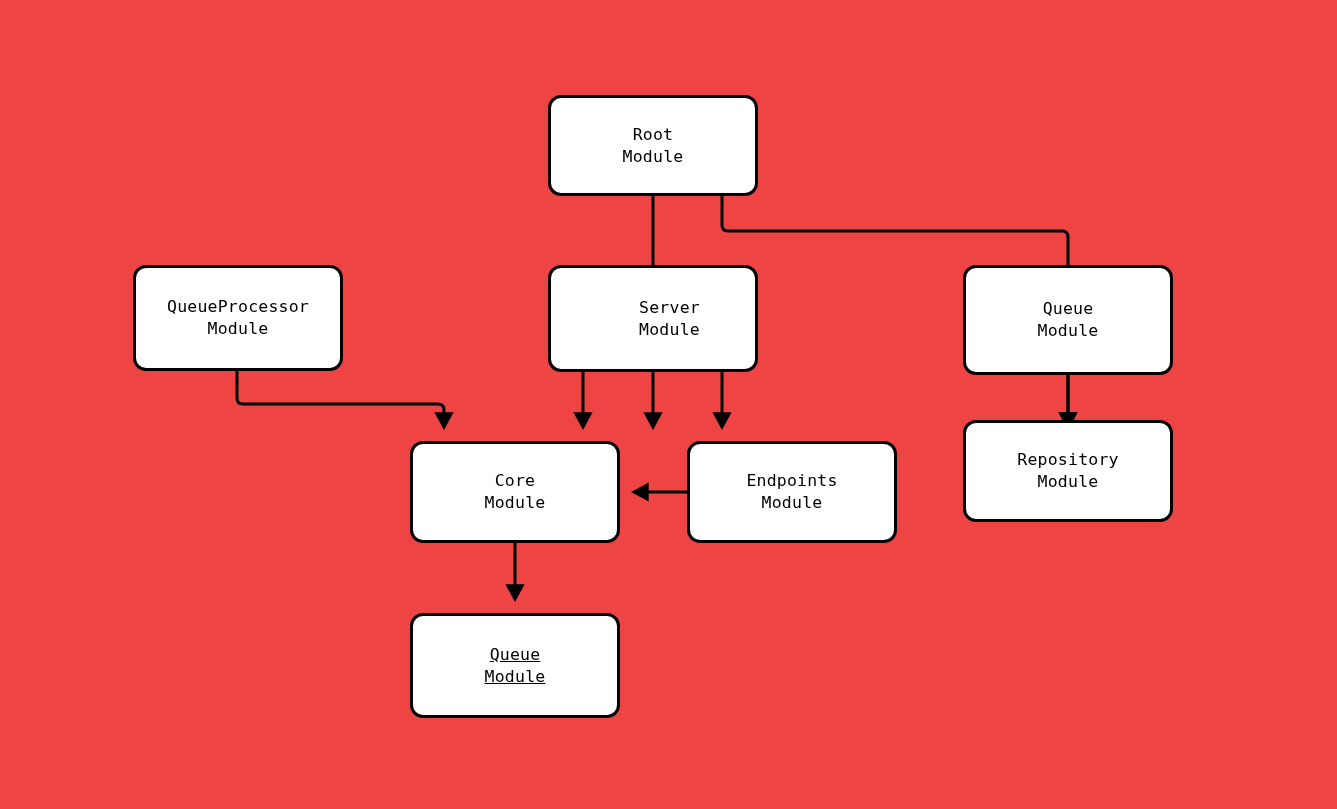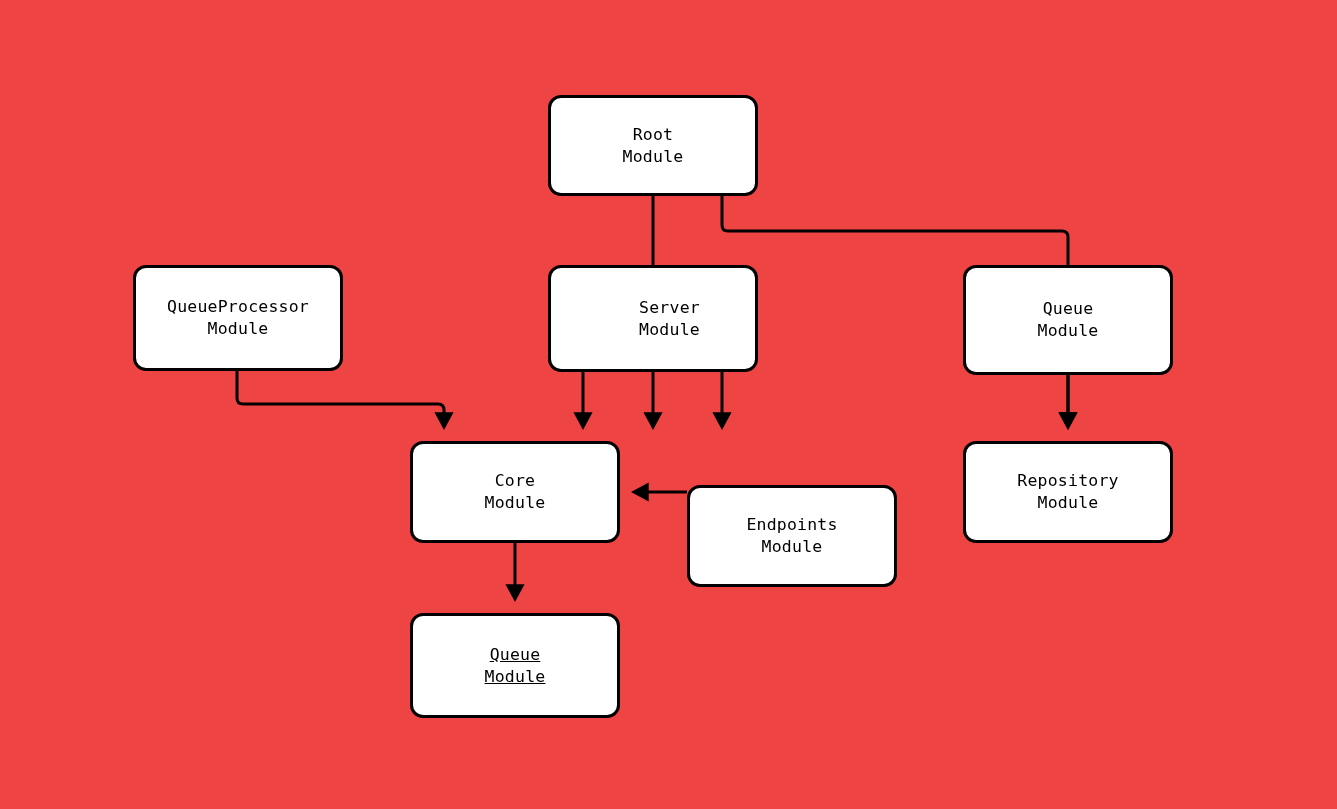--- a/index.html
+++ b/index.html
@@ -101,26 +101,26 @@
   <div class="node" style="left:963px; top:265px; width:210px; height:110px;">
     <div class="node-line">Queue</div>
     <div class="node-line">Module</div>
   </div>
 
   <div class="node" style="left:410px; top:441px; width:210px; height:102px;">
     <div class="node-line">Core</div>
     <div class="node-line">Module</div>
   </div>
 
-  <div class="node" style="left:687px; top:441px; width:210px; height:102px;margin-top:44px;">
+  <div class="node" style="left:687px; top:441px; width:210px; height:102px;">
     <div class="node-line">Endpoints</div>
     <div class="node-line">Module</div>
   </div>
 
-  <div class="node" style="left:963px; top:441px; width:210px; height:102px;">
+  <div class="node" style="left:963px; top:420px; width:210px; height:102px;">
     <div class="node-line">Repository</div>
     <div class="node-line">Module</div>
   </div>
 
   <div class="node" style="left:410px; top:613px; width:210px; height:105px;text-decoration:underline;">
     <div class="node-line">Queue</div>
     <div class="node-line">Module</div>
   </div>
 
 </div>

